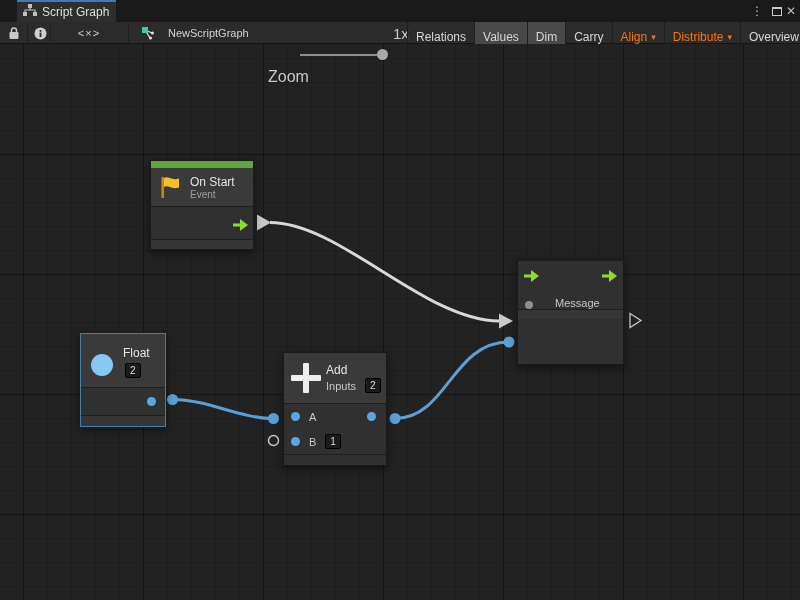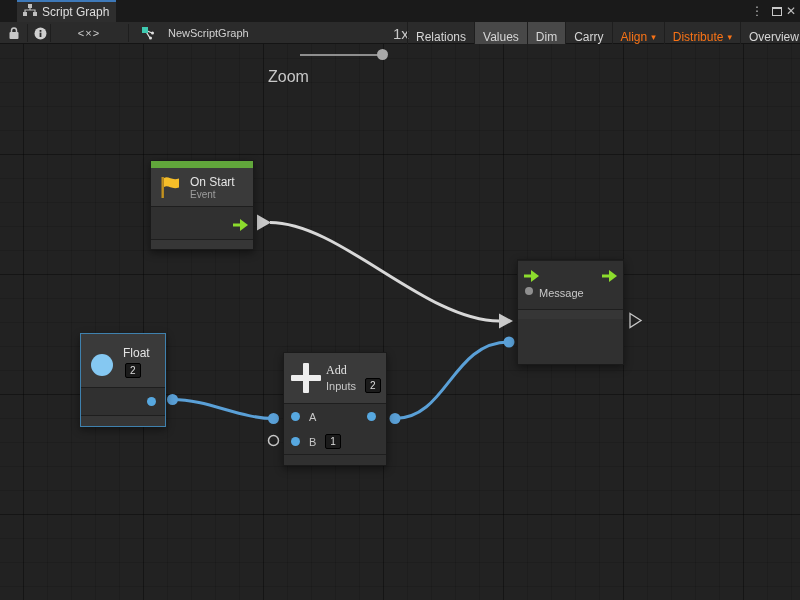--- a/index.html
+++ b/index.html
@@ -74,38 +74,38 @@
   #node-onstart .body { height:32px; }
   #node-onstart .foot { height:9px; }
   #node-onstart .arrow-out { position:absolute; right:5px; top:10px; }
 
   
   #node-log { left:517px; top:259px; width:107px; height:106px; }
   #node-log .head { height:45px; display:flex; align-items:center; gap:10px; padding:0 10px; }
   #node-log .trig { height:26px; position:relative; }
   #node-log .arrow-in  { position:absolute; left:6px; top:7px; }
   #node-log .arrow-out { position:absolute; right:6px; top:7px; }
-  #node-log .msg { height:22px; display:flex; align-items:flex-start; gap:6px; padding:0 7px; }
+  #node-log .msg { height:22px; display:flex; align-items:flex-end; gap:22px; padding:0 7px; }
   #node-log .foot { height:9px; }
 
   
   #node-float { left:80px; top:333px; width:86px; height:94px; border:1px solid #3F81AE; }
   #node-float .head { height:53px; }
   #node-float .circle { position:absolute; left:10px; top:20px; width:22px; height:22px; border-radius:50%; background:#85C8F2; }
   #node-float .ntitle { position:absolute; left:42px; top:12px; }
   #node-float .field { position:absolute; left:44px; top:29px; }
   #node-float .body { height:27px; }
   #node-float .pdot { position:absolute; right:9px; top:9px; }
   #node-float .foot { height:10px; }
 
   
   #node-add { left:283px; top:352px; width:104px; height:114px; }
   #node-add .head { height:50px; }
   #node-add .plus { position:absolute; left:6px; top:8px; }
-  #node-add .ntitle { position:absolute; left:42px; top:10px;font-family:Liberation Serif, serif; }
+  #node-add .ntitle { position:absolute; left:42px; top:10px; }
   #node-add .inputs { position:absolute; left:42px; top:27px; font-size:11px; color:#C8C8C8; }
   #node-add .field-n { position:absolute; left:81px; top:25px; }
   #node-add .row { height:25px; display:flex; align-items:center; gap:9px; padding:0 7px; position:relative; }
   #node-add .outdot { position:absolute; right:10px; top:8px; }
 </style>
 </head>
 <body>
 
 <div id="root">
 

